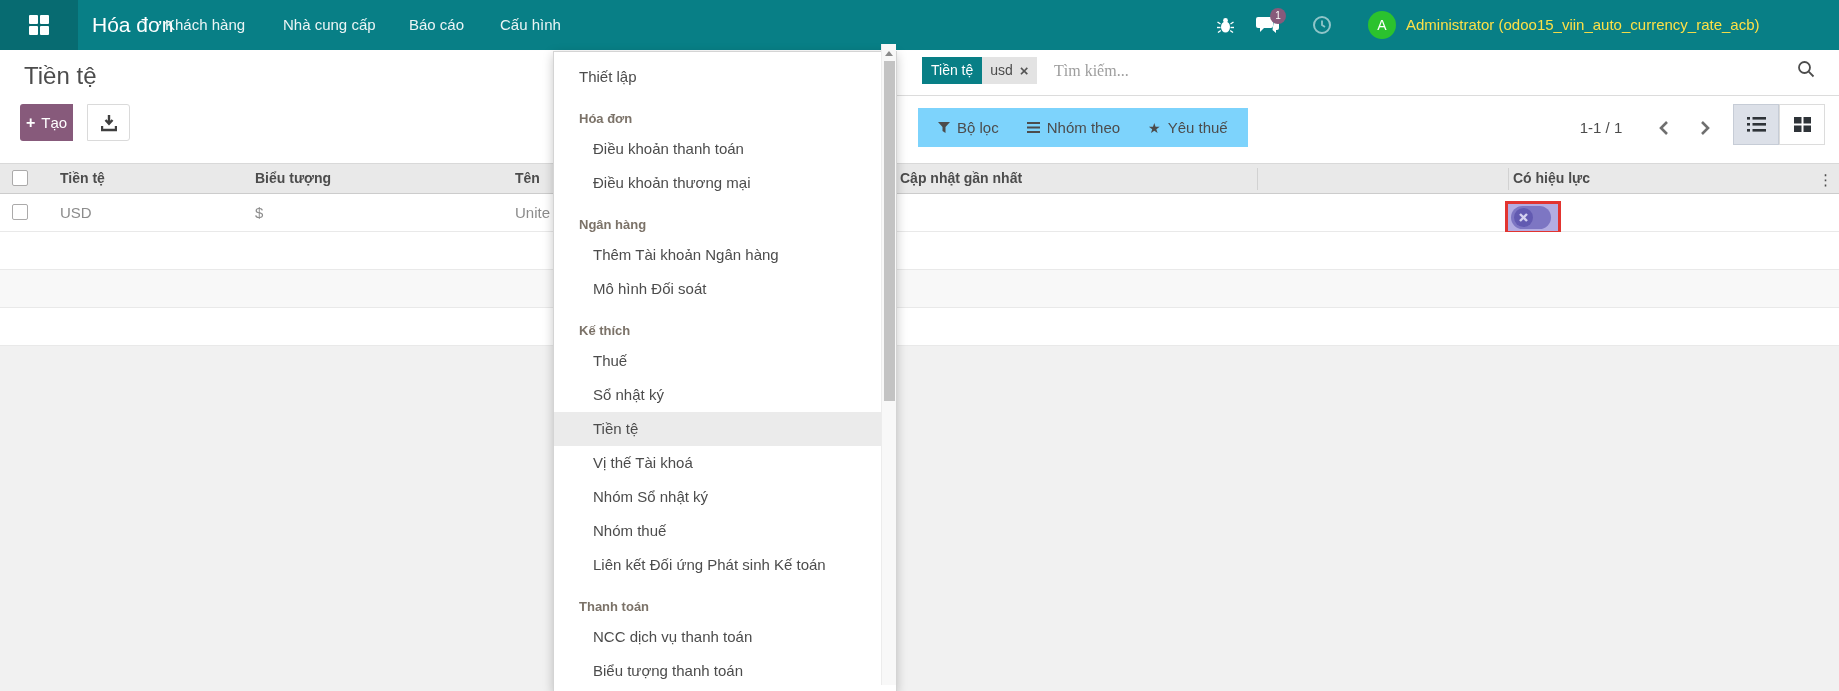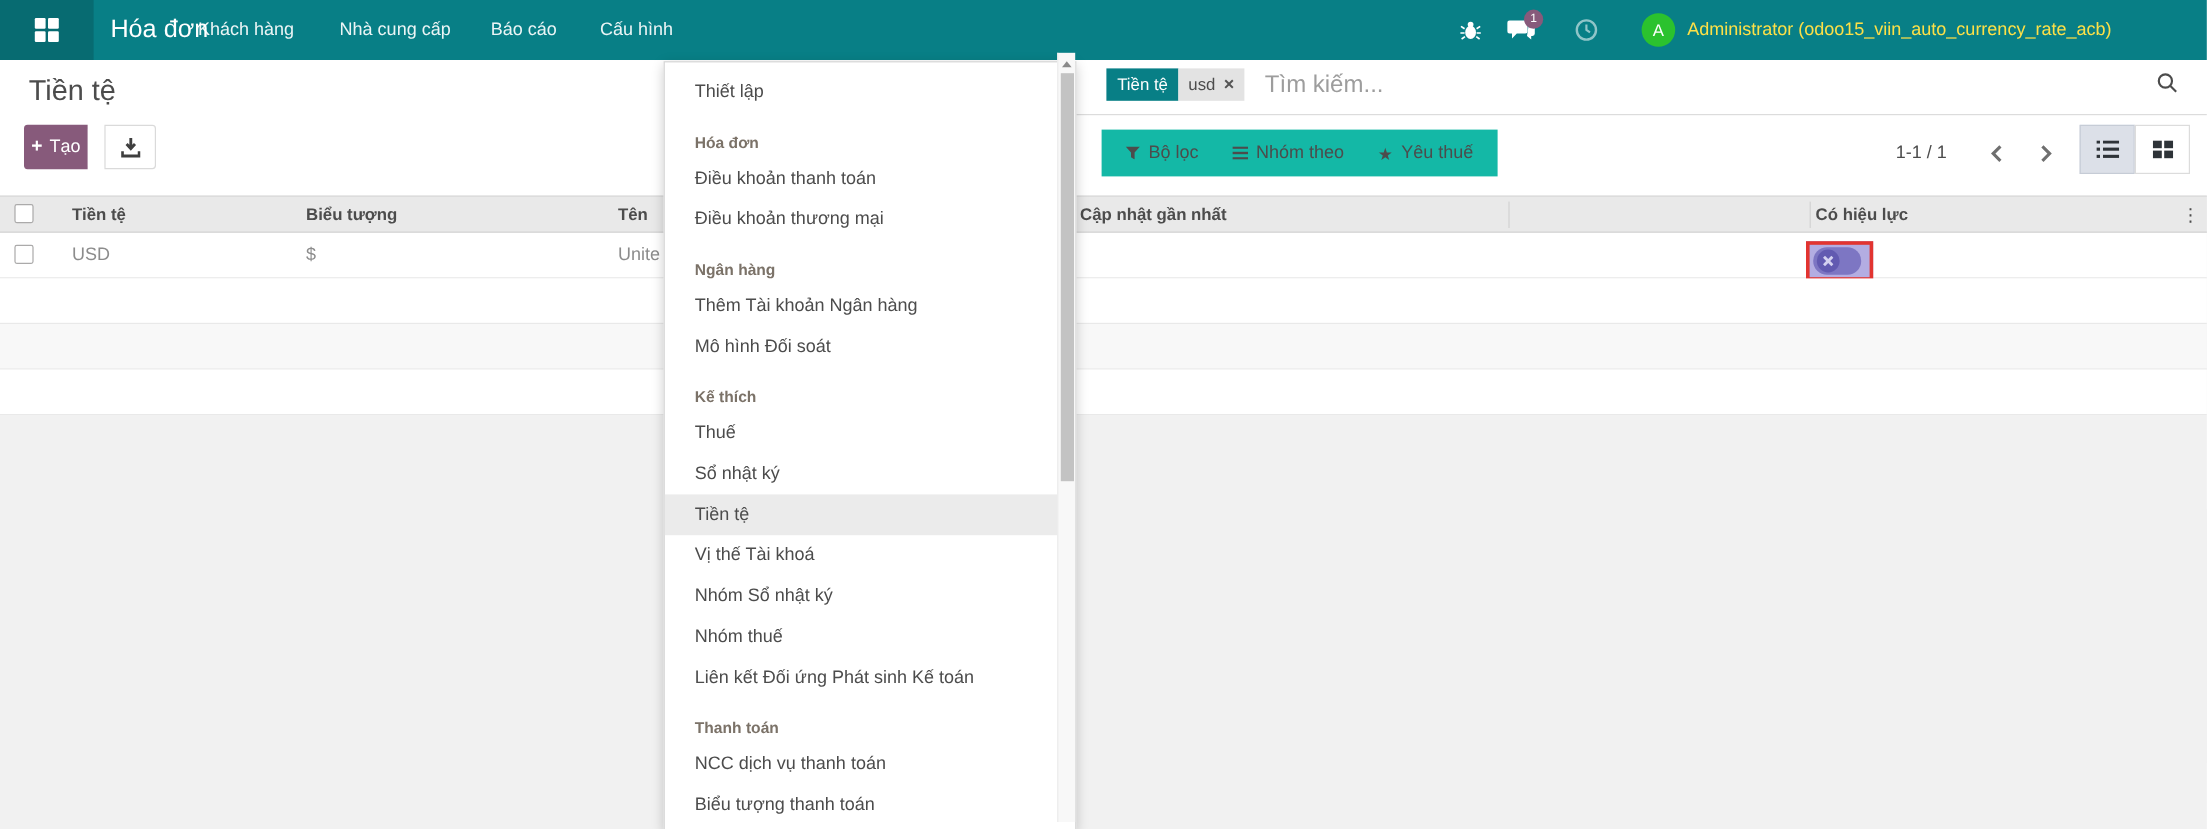--- a/index.html
+++ b/index.html
@@ -22,29 +22,29 @@
   #user-name { position:absolute; left:1406px; top:0; line-height:50px; font-size:15px; color:#fde047; white-space:nowrap; }
   
   #cp { position:absolute; left:0; top:50px; width:1839px; height:113px; background:#fff; }
   #page-title { position:absolute; left:24px; top:12px; font-size:24px; color:#4c4c4c; }
   #search-underline { position:absolute; left:780px; top:45px; width:1059px; height:1px; background:#dcdcdc; }
   #facet { position:absolute; left:922px; top:7px; height:27px; display:flex; font-size:14px; }
   #facet .flabel { background:#087f86; color:#fff; padding:0 9px; line-height:27px; }
   #facet .fval  { background:#e3e3e3; color:#4c4c4c; padding:0 8px; line-height:27px; display:flex; align-items:center; }
   #facet .fx { margin-left:7px; font-weight:bold; font-size:15px; color:#555; cursor:pointer; }
   #search-input { position:absolute; left:1054px; top:8px; width:420px; height:26px; border:none; outline:none;
-                  font-size:20px; color:#444; font-family:Liberation Sans, sans-serif; background:transparent; }
+                  font-size:16px; color:#444; font-family:Liberation Serif, serif; background:transparent; }
   #search-input::placeholder { color:#9d9d9d; opacity:1; }
   #create-btn { position:absolute; left:20px; top:54px; height:37px; padding:0 6px; background:#875a7b; color:#fff;
                 font-size:15px; line-height:37px; border-radius:3px 0 0 3px; cursor:pointer; }
   #create-btn b { font-size:16px; margin-right:6px; font-weight:bold; }
   #export-btn { position:absolute; left:87px; top:54px; width:43px; height:37px; background:#fff;
                 border:1px solid #dadada; border-radius:0 3px 3px 0; cursor:pointer; }
   #export-btn svg { position:absolute; left:13px; top:10px; }
-  #filter-group { position:absolute; left:918px; top:58px; height:39px; background:#14b8a6; display:flex; align-items:flex-start; padding:0 6px; }
+  #filter-group { position:absolute; left:918px; top:58px; height:39px; background:#7dd3fc; display:flex; align-items:flex-start; padding:0 6px; }
   .fbtn { display:flex; align-items:center; padding:0 14px; font-size:15px; color:#4c4c4c; cursor:pointer; height:39px; }
   .fbtn .ic { margin-right:7px; display:flex; align-items:center; }
   .star-g { font-size:14px; color:#4c4c4c; }
   #pager-text { position:absolute; left:1566px; top:58px; width:70px; line-height:39px; font-size:15px; color:#4c4c4c; text-align:center; }
   .pagerbtn { position:absolute; top:58px; width:34px; height:39px; display:flex; align-items:center; justify-content:center; cursor:pointer; }
   #vs-list { position:absolute; left:1733px; top:54px; width:46px; height:41px; background:#dce0e8; border:1px solid #c6ccd6;
              display:flex; align-items:center; justify-content:center; cursor:pointer; }
   #vs-kanban { position:absolute; left:1779px; top:54px; width:46px; height:41px; background:#fff; border:1px solid #dcdcdc;
              display:flex; align-items:center; justify-content:center; cursor:pointer; }
   
@@ -58,21 +58,21 @@
   .tcell { position:absolute; top:0; line-height:38px; font-size:15px; color:#8c8c8c; white-space:nowrap; }
   #dots-opt { position:absolute; left:1818px; top:0; line-height:31px; font-size:15px; color:#4c4c4c; cursor:pointer; }
   
   #toggle-hl { position:absolute; left:1505px; top:7px; width:56px; height:33px; border:3px solid #e23430; background:#b3ade2; }
   #toggle-track { position:absolute; left:3px; top:2px; width:40px; height:23px; background:#7d76c3; border-radius:12px; }
   #toggle-knob { position:absolute; left:3px; top:2px; width:19px; height:19px; background:#625ab1; border-radius:50%;
                  display:flex; align-items:center; justify-content:center; }
   
   #dropdown { position:absolute; left:553px; top:51px; width:344px; height:641px; background:#fff;
               border:1px solid #d4d4d4; box-shadow:0 3px 10px rgba(0,0,0,.22); z-index:50; padding-top:8px; }
-  .dd-item { position:relative; height:34px; line-height:34px; font-size:15px; color:#4c4c4c; padding-left:25px;
+  .dd-item { position:relative; height:34px; line-height:34px; font-size:15px; color:#4c4c4c; padding-left:39px;
              cursor:pointer; white-space:nowrap; width:328px; overflow:hidden; }
   .dd-item.first { padding-left:25px; }
   .dd-item.active { background:#ebebeb; }
   .dd-header { height:30px; line-height:34px; font-size:13px; font-weight:bold; color:#7b7268; padding-left:25px;
                margin-top:8px; white-space:nowrap; }
   
   #dd-scroll { position:absolute; right:0; top:-8px; width:15px; height:641px; background:#f8f8f8; border-left:1px solid #ececec; }
   #dd-thumb { position:absolute; left:2px; top:17px; width:11px; height:340px; background:#c3c3c3; cursor:pointer; }
   #dd-up { position:absolute; left:3px; top:7px; width:0; height:0; border-left:4px solid transparent;
            border-right:4px solid transparent; border-bottom:5px solid #8a8a8a; }

